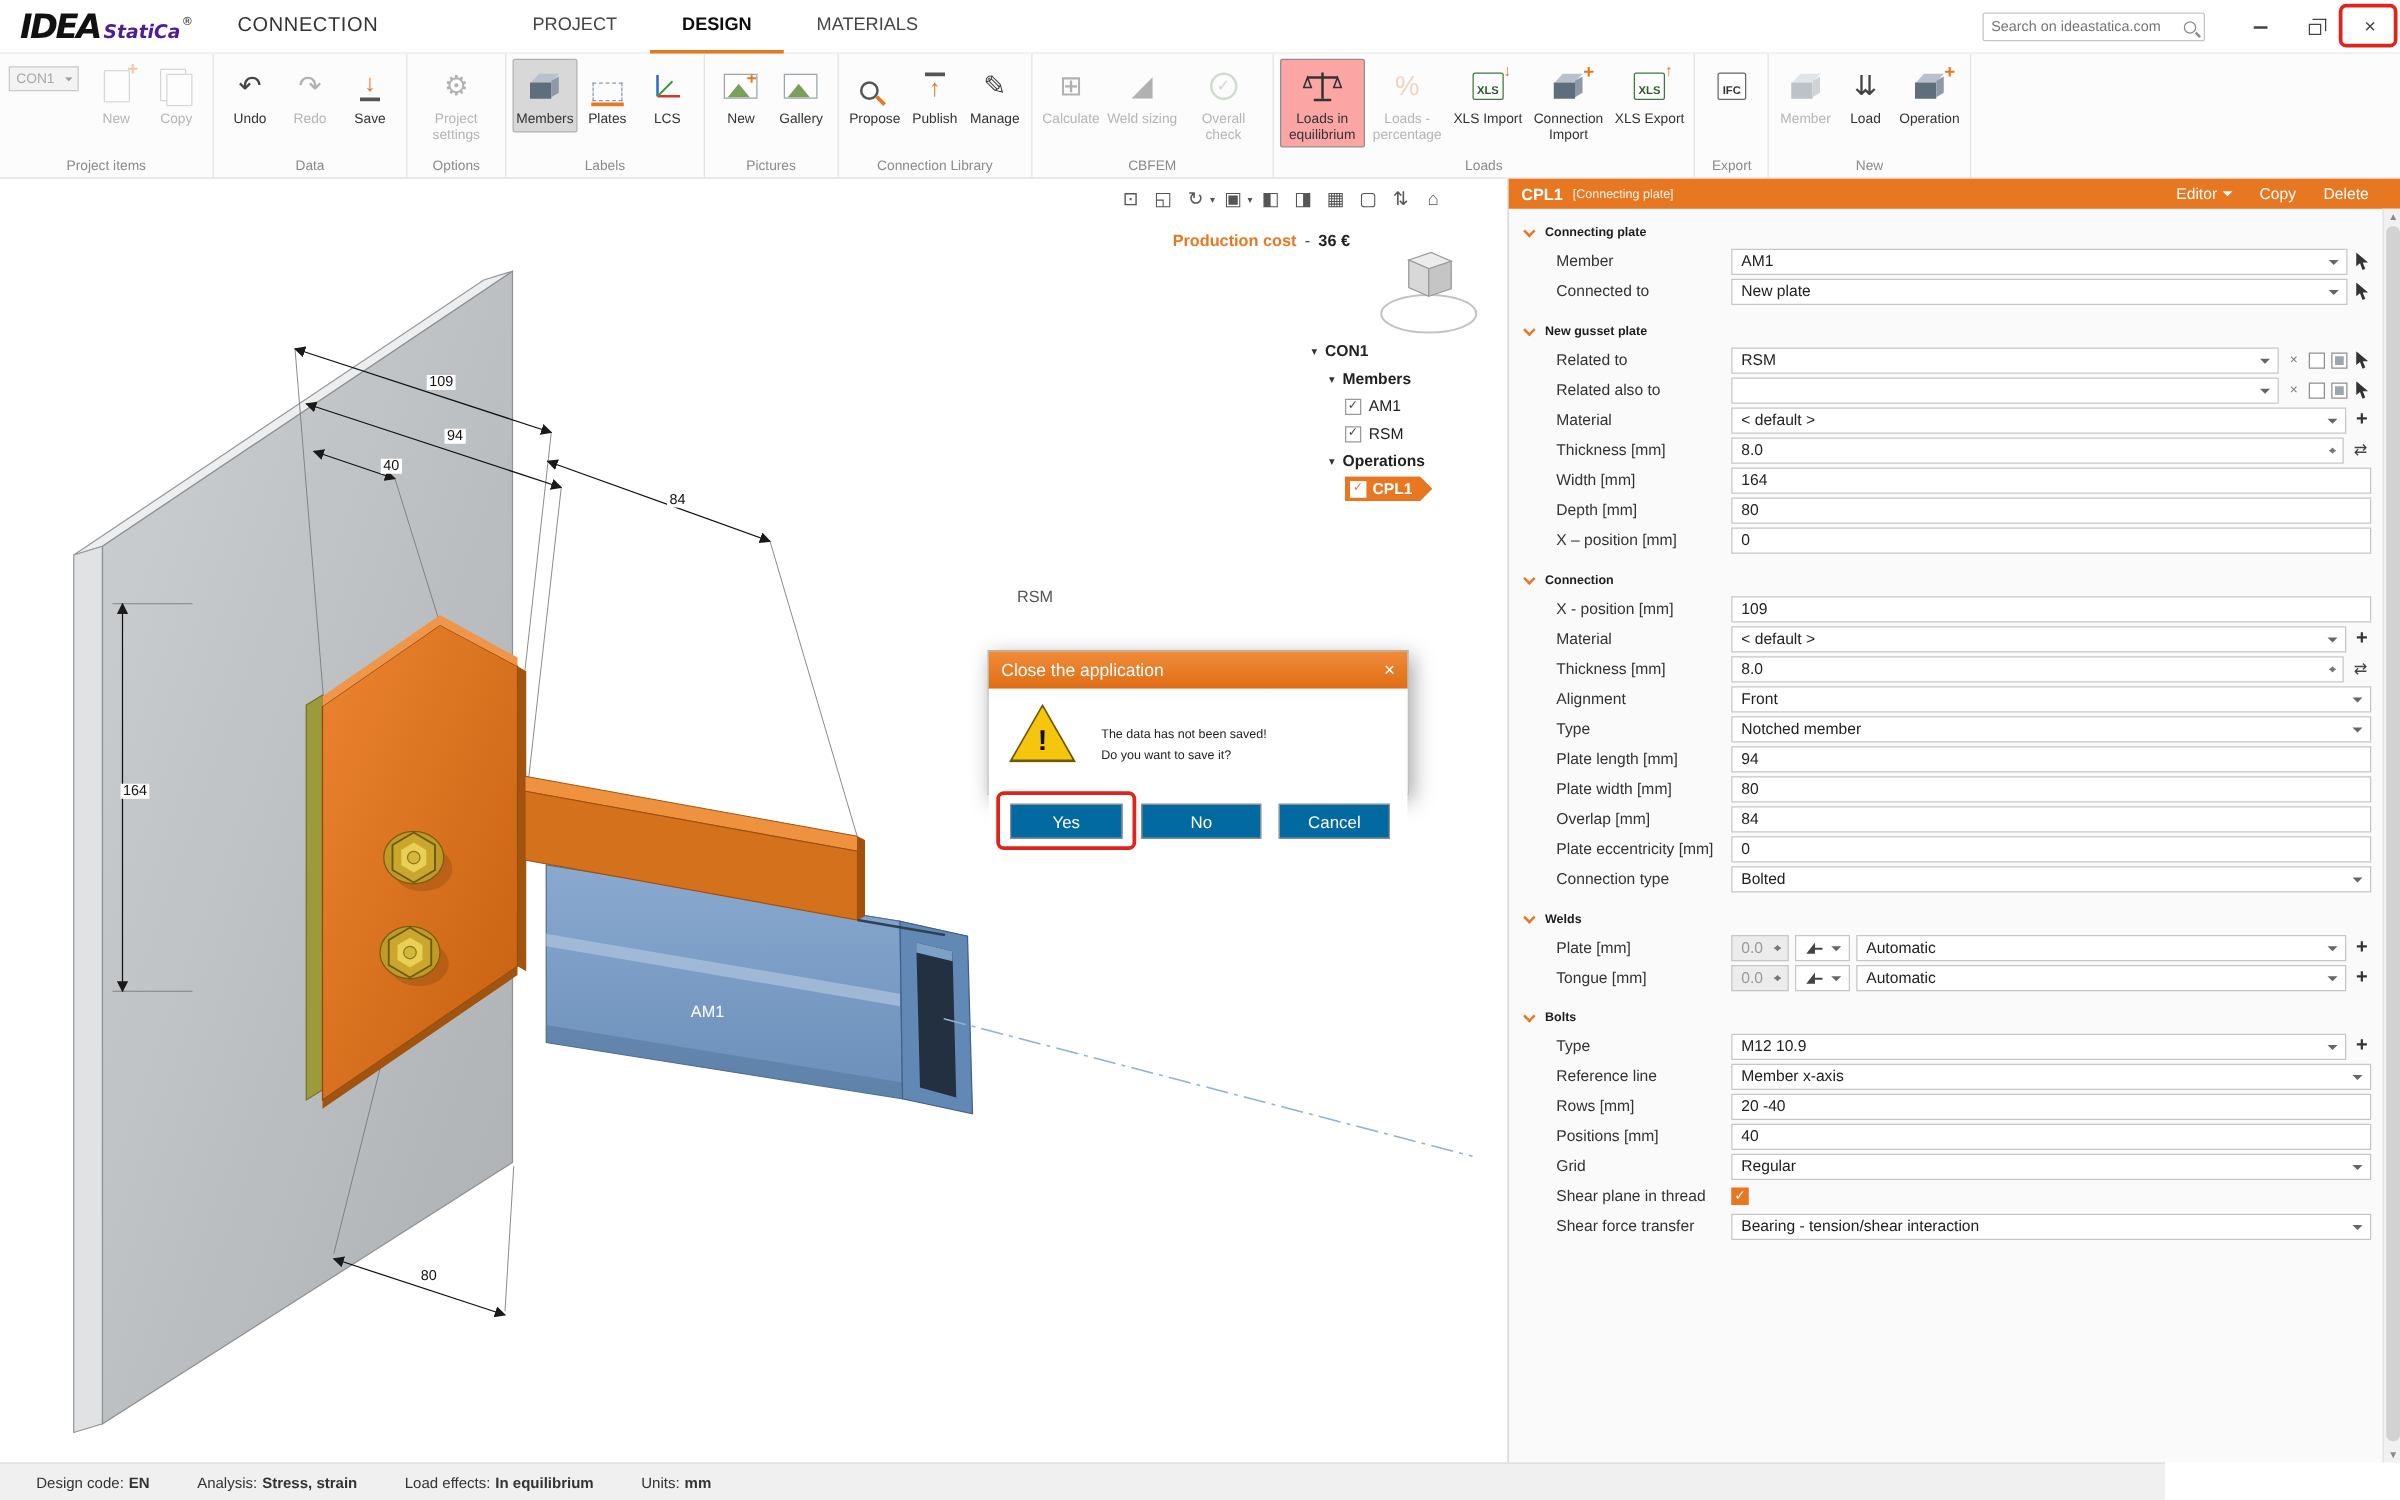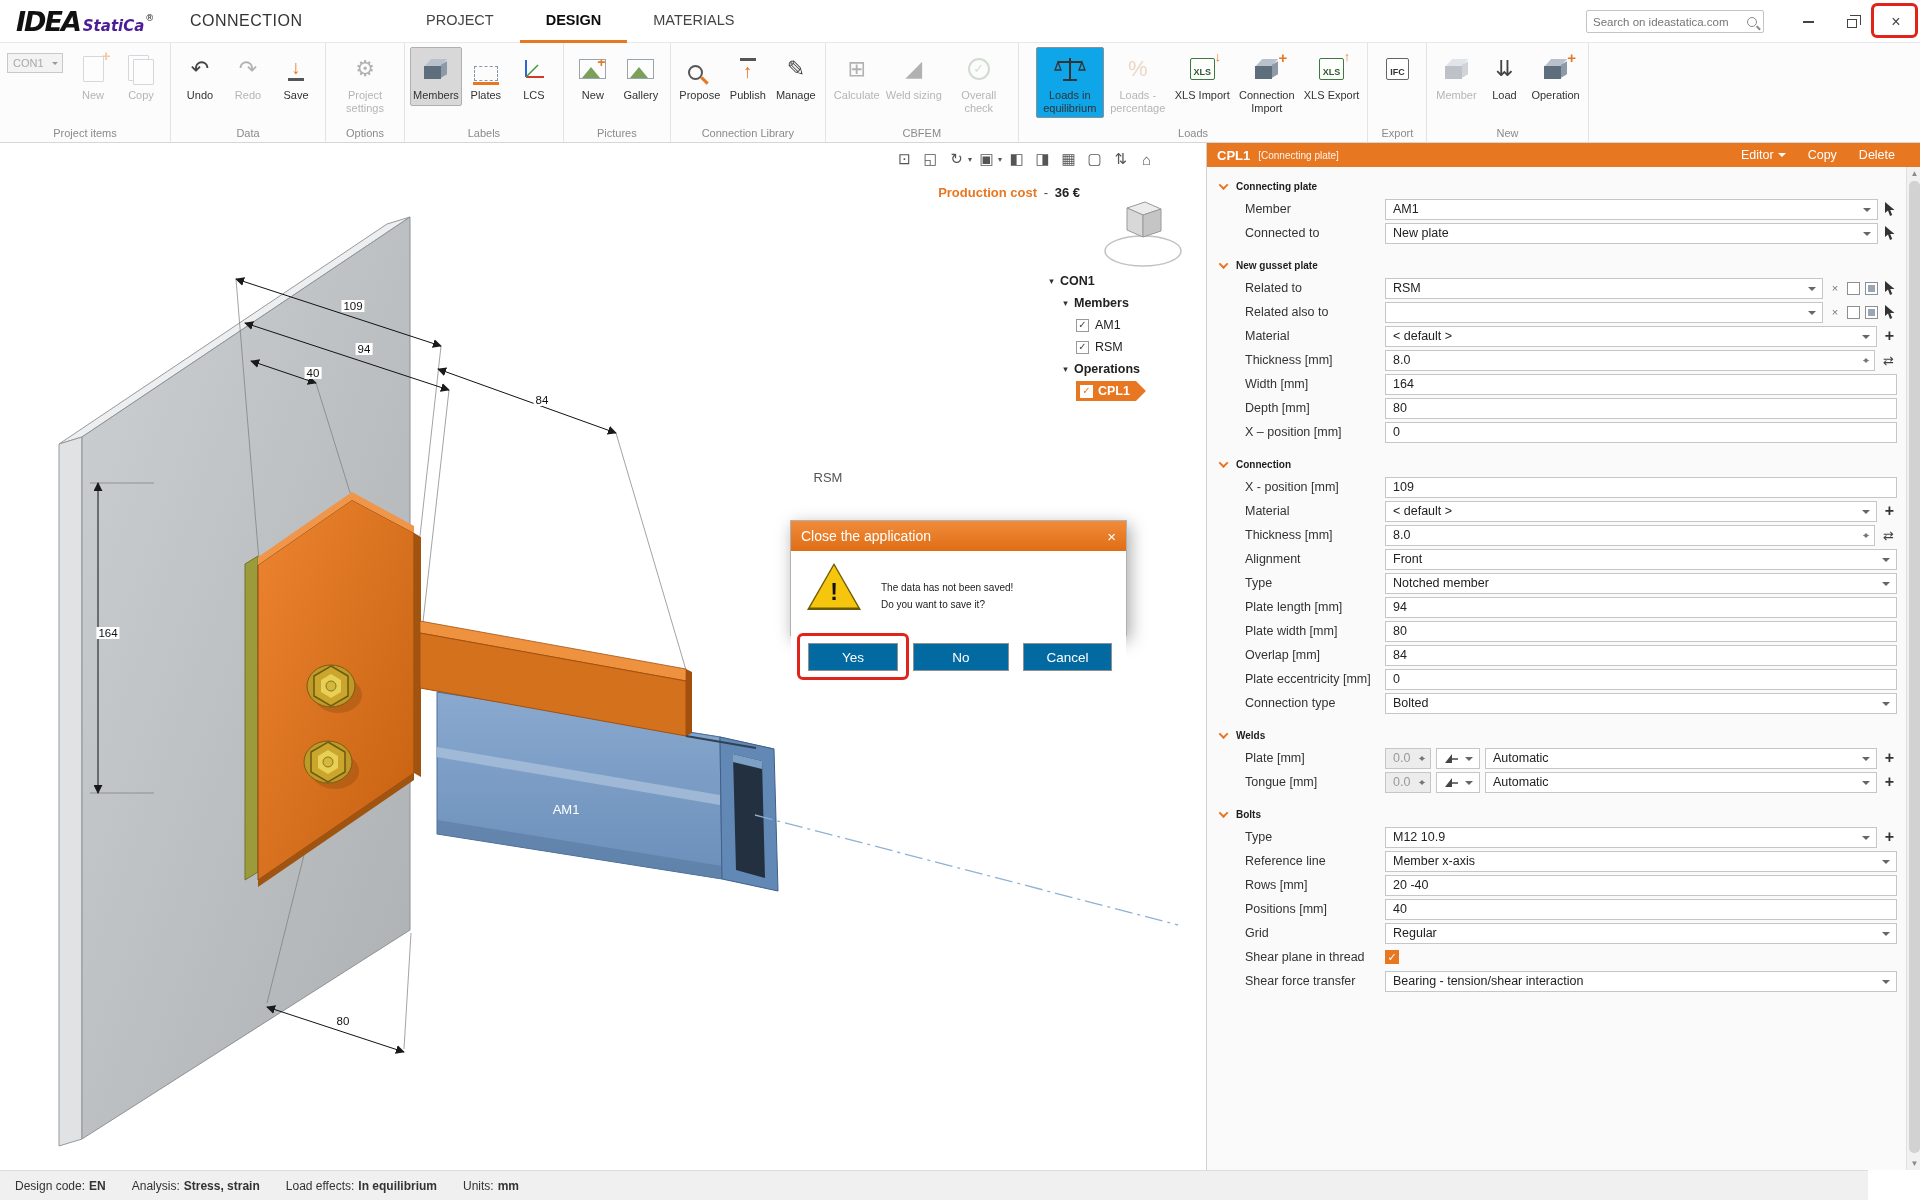--- a/index.html
+++ b/index.html
@@ -28,21 +28,21 @@
 .ic-rest::before{content:"";position:absolute;left:2px;top:-5px;width:10px;height:9px;border:1.3px solid #444;border-left:none;border-bottom:none;}
 .anno{position:absolute;border:3.5px solid #e0241a;border-radius:6px;z-index:60;pointer-events:none;}
 
 
 #ribbon{position:absolute;left:0;top:43px;width:1920px;height:100px;background:#fcfcfc;border-bottom:1px solid #d6d6d6;display:flex;}
 .rgroup{position:relative;border-right:1px solid #e4e4e4;padding:4px 5px 18px;display:flex;align-items:flex-start;}
 .rgroup-name{position:absolute;bottom:3px;left:0;right:0;text-align:center;font-size:11px;color:#8a8a8a;white-space:nowrap;}
 .rbtn{display:flex;flex-direction:column;align-items:center;justify-content:flex-start;min-width:48px;max-width:68px;padding:3px 2px;font-size:11px;color:#333;text-align:center;line-height:1.15;border:1px solid transparent;border-radius:2px;}
 .rbtn .ricon{width:36px;height:36px;display:flex;align-items:center;justify-content:center;font-size:22px;margin-bottom:2px;color:#444;}
 .rbtn.active{background:#d8d8d8;border-color:#b0b0b0;}
-.rbtn.selected{background:#0ea5e9;border-color:#8f8f8f;margin-left:12px;}
+.rbtn.selected{background:#fca5a5;border-color:#8f8f8f;}
 .rbtn.disabled{color:#b5b5b5;}
 .rbtn.disabled .ricon{opacity:.4;}
 .rcombo{width:56px;height:20px;border:1px solid #c9c9c9;background:#f3f3f3;color:#a8a8a8;font-size:11px;display:flex;align-items:center;padding:0 5px;margin:6px 6px 0 2px;position:relative;}
 .rcombo::after{content:"";position:absolute;right:4px;top:8px;border:3.5px solid transparent;border-top-color:#9a9a9a;}
 .ic-paper{width:21px;height:26px;background:#fff;border:1.5px solid #9aa4ad;border-radius:1px;position:relative;}
 .ic-paper.add::after{content:"+";position:absolute;right:-8px;top:-10px;color:#e87722;font-weight:bold;font-size:15px;}
 .ic-copy{position:relative;width:26px;height:28px;}
 .ic-copy .p1{position:absolute;left:0;top:0;}
 .ic-copy .p2{position:absolute;left:5px;top:4px;}
 .ic-save{border-bottom:3px solid #555;padding:0 3px 1px;color:#e87722;font-weight:bold;font-size:19px;line-height:1;}
@@ -136,22 +136,22 @@
 .dlg-body{position:relative;height:128px;background:#fff;}
 .warn-outer{position:absolute;left:16px;top:12px;width:54px;height:47px;background:#6b5a00;clip-path:polygon(50% 0,100% 100%,0 100%);display:flex;align-items:center;justify-content:center;}
 .warn-inner{width:48px;height:42px;background:#f6c50d;clip-path:polygon(50% 0,100% 100%,0 100%);display:flex;align-items:flex-end;justify-content:center;font-weight:bold;font-size:23px;color:#111;padding-bottom:2px;}
 .dlg-text{position:absolute;left:90px;top:28px;font-size:10px;color:#222;line-height:17px;}
 .dlg-btn{position:absolute;top:92px;height:28px;background:#0369a1;color:#fff;display:flex;align-items:center;justify-content:center;font-size:13.5px;border:1px solid #909090;}
 #btn-yes{left:17px;width:90px;}
 #btn-no{left:122px;width:96px;}
 #btn-cancel{left:232px;width:89px;}
 
 
-#statusbar{position:absolute;left:0;top:1170px;width:1868px;height:30px;background:#f0f0f0;border-top:1px solid #dcdcdc;display:flex;align-items:center;font-size:12px;color:#333;}
-.sitem{margin-left:26px;display:flex;gap:4px;white-space:nowrap;}
+#statusbar{position:absolute;left:0;top:1170px;width:1732px;height:30px;background:#f0f0f0;border-top:1px solid #dcdcdc;display:flex;align-items:center;font-size:12px;color:#333;padding-left:14px;}
+.sitem{margin-left:38px;display:flex;gap:4px;white-space:nowrap;}
 .sitem:first-child{margin-left:15px;}
 .sitem b{font-weight:bold;}
 </style>
 </head>
 <body>
 
 <div id="app">
 
   <header id="titlebar">
     <div class="logo">

